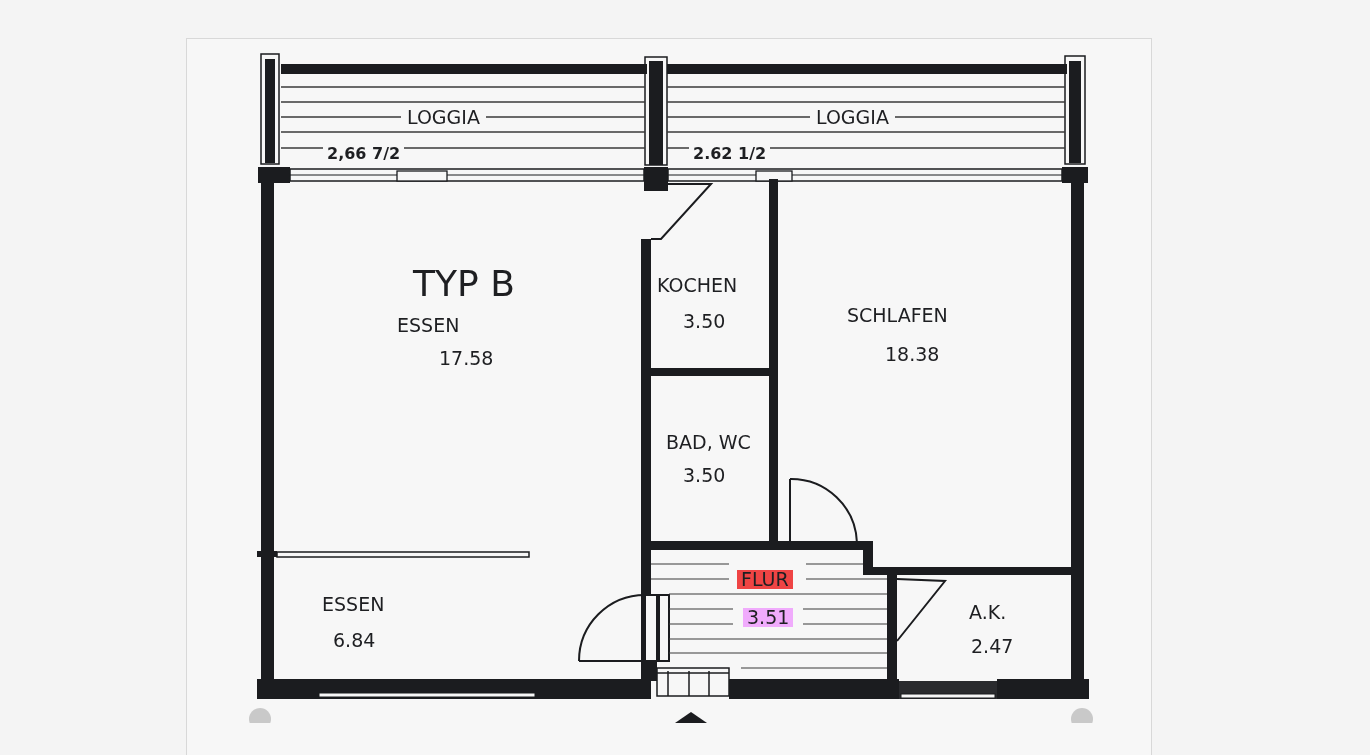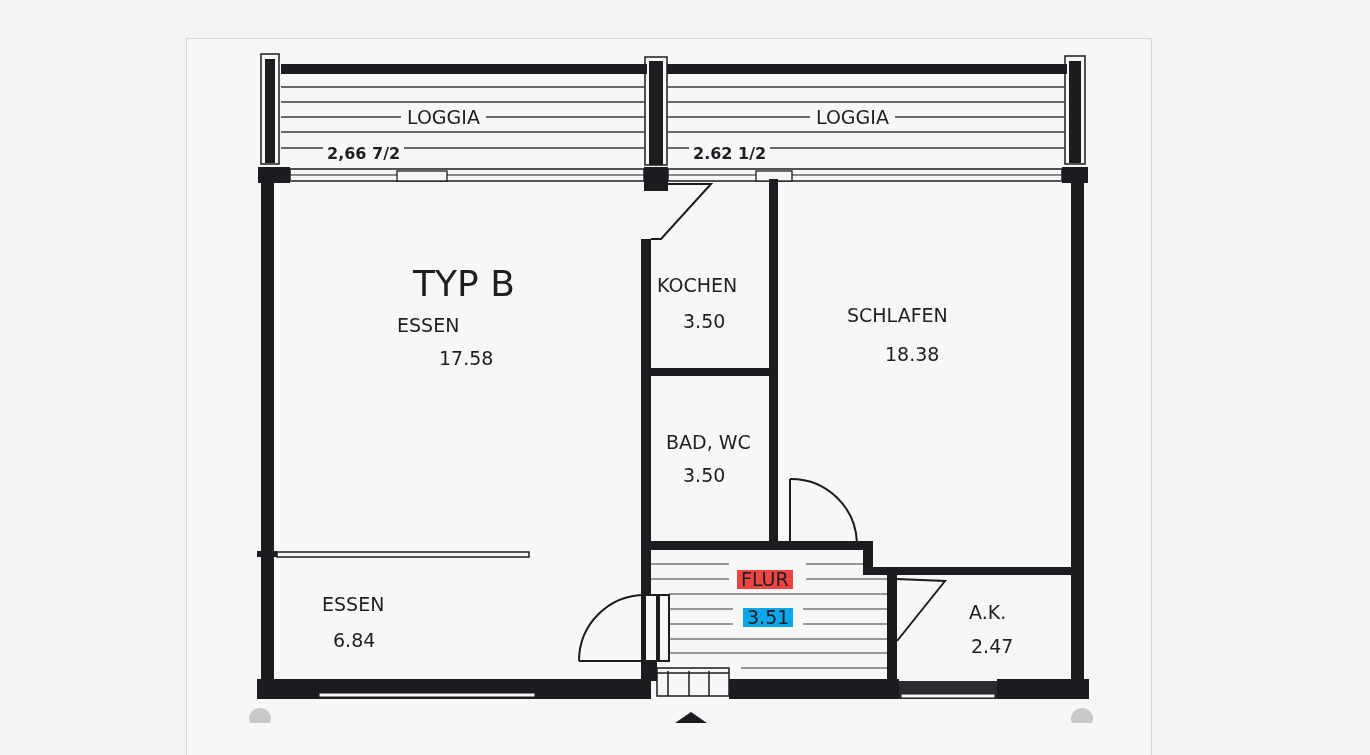--- a/index.html
+++ b/index.html
@@ -155,20 +155,20 @@
   <div class="lbl room" style="left:470px;top:237px;">KOCHEN</div>
   <div class="lbl area" style="left:496px;top:273px;">3.50</div>
 
   <div class="lbl room" style="left:660px;top:267px;">SCHLAFEN</div>
   <div class="lbl area" style="left:698px;top:306px;">18.38</div>
 
   <div class="lbl room" style="left:470px;top:394px;margin-left:9px;">BAD, WC</div>
   <div class="lbl area" style="left:496px;top:427px;">3.50</div>
 
   <div class="lbl room" style="left:550px;top:531px;background:#ef4444;padding:0 4px;">FLUR</div>
-  <div class="lbl area" style="left:556px;top:569px;background:#0ea5e9;padding:0 4px;">3.51</div>
+  <div class="lbl area" style="left:556px;top:569px;background:#f0abfc;padding:0 4px;">3.51</div>
 
   <div class="lbl room" style="left:135px;top:556px;">ESSEN</div>
   <div class="lbl area" style="left:146px;top:592px;">6.84</div>
 
   <div class="lbl room" style="left:782px;top:564px;">A.K.</div>
   <div class="lbl area" style="left:784px;top:598px;">2.47</div>
 </div>
 
 </body></html>

